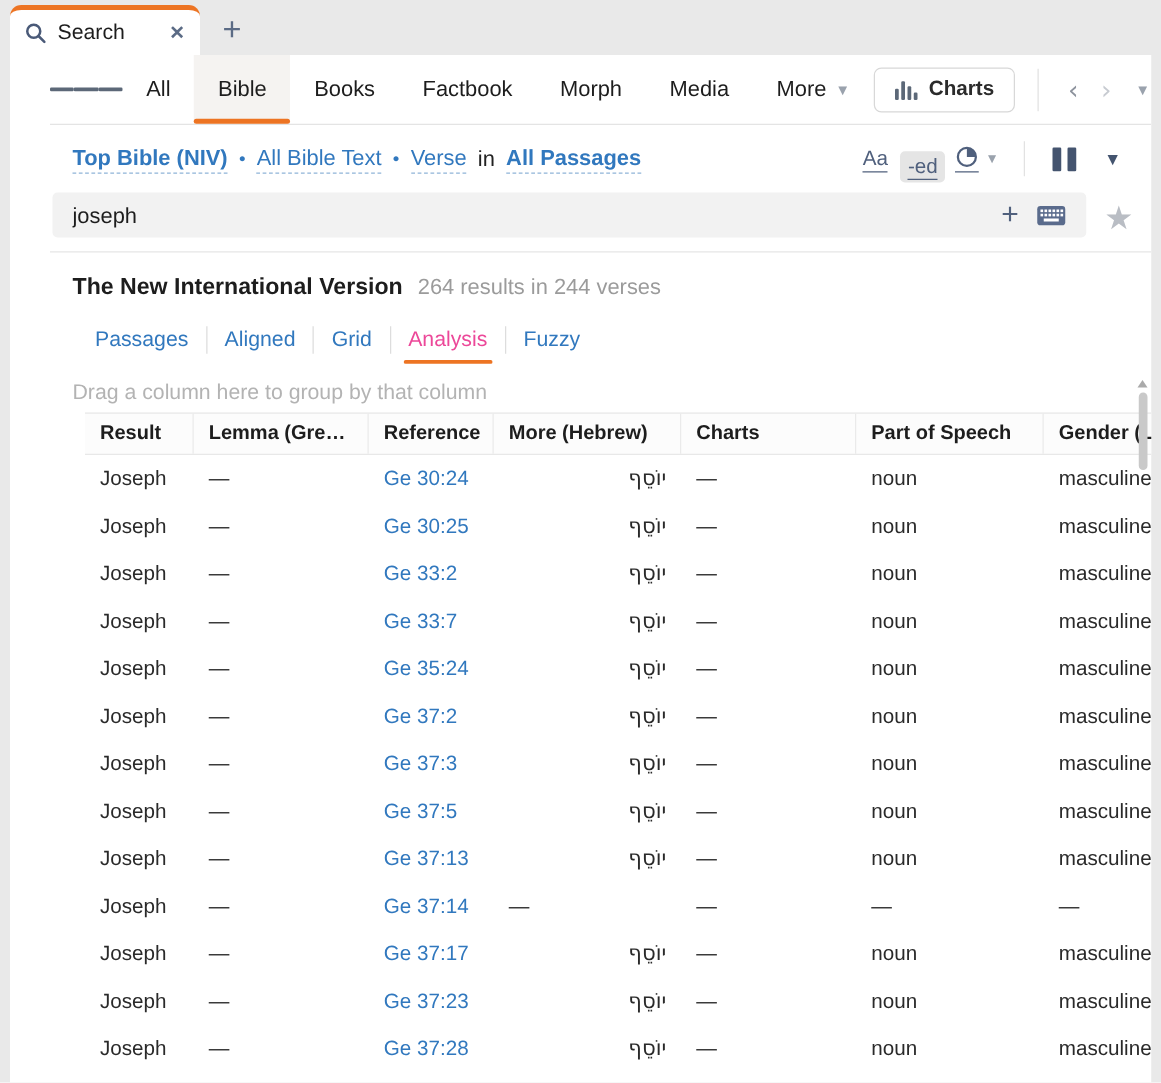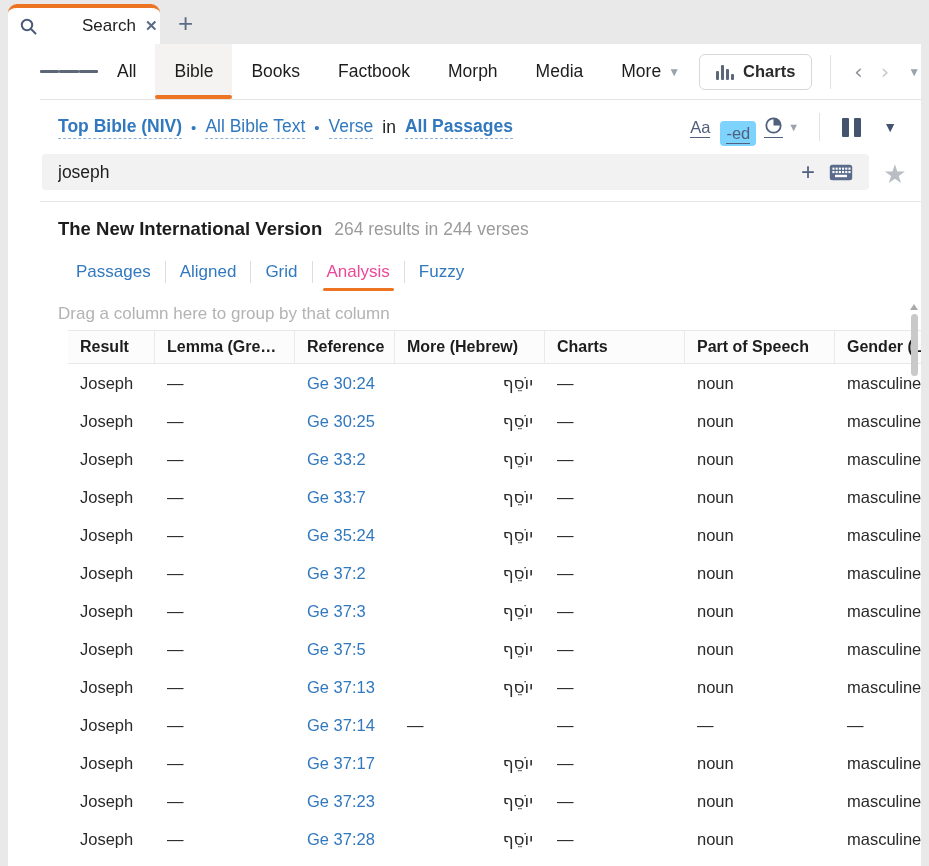--- a/index.html
+++ b/index.html
@@ -4,21 +4,21 @@
 <style>
   * { margin:0; padding:0; box-sizing:border-box; }
   html,body { width:929px; height:866px; overflow:hidden; }
   body { font-family:"Liberation Sans", sans-serif; background:#e9e9e9; color:#222; }
 
   
   .tabstrip { height:44px; background:#e9e9e9; display:flex; align-items:flex-end; padding-left:8px; }
   .doc-tab { height:40px; width:152px; background:#ffffff; border-top:4px solid #ed7423;
              border-radius:9px 9px 0 0; display:flex; align-items:center; gap:9px; padding:0 12px; }
   .doc-tab .maglass { flex:0 0 auto; }
-  .doc-tab-label { font-size:17px; color:#1d1d1d; flex:1;margin-left:36px; }
+  .doc-tab-label { font-size:17px; color:#1d1d1d; flex:1; }
   .tab-close { color:#5b6b85; font-size:15px; font-weight:bold; cursor:pointer; }
   .new-tab { margin-left:18px; margin-bottom:8px; color:#5b6b85; font-size:26px; font-weight:400; line-height:1; cursor:pointer; }
 
   
   .panel { position:relative; margin:0 8px; background:#fff; height:822px; overflow:hidden;padding-left:32px; }
 
   
   .navbar { height:56px; display:flex; align-items:stretch; border-bottom:1px solid #e4e4e4; }
   .hamburger { width:58px; display:flex; align-items:center; justify-content:center; cursor:pointer; }
   .hamburger span { display:block; width:24px; height:3px; background:#5c6878; border-radius:1px; margin:2.5px 0; }
@@ -45,21 +45,21 @@
   
   .toolbar { height:54px; display:flex; align-items:center; padding:0 12px 0 18px; }
   .crumbs { display:flex; align-items:center; gap:9px; font-size:17.5px; }
   .crumb { color:#3178be; border-bottom:1px dashed #8fb4d8; padding-bottom:1px; cursor:pointer; }
   .crumb.semibold { font-weight:700; }
   .crumb-dot { color:#3178be; font-size:15px; }
   .crumb-in { color:#222; }
   .toolbar-right { margin-left:auto; display:flex; align-items:center; gap:4px; }
   .tog { font-size:16.5px; color:#50607d; padding:3px 6px; border-radius:4px; cursor:pointer; }
   .tog .u { border-bottom:1.5px solid #50607d; padding-bottom:1px; }
-  .tog.on { background:#7dd3fc;margin-top:12px; }
+  .tog.on { background:#e5e5e5;margin-top:12px; }
   .vf-wrap { display:flex; align-items:center; gap:5px; padding:0 4px; cursor:pointer; }
   .vf-underline { border-bottom:1.5px solid #50607d; padding-bottom:2px; }
   .small-caret { color:#9aa2ad; font-size:11px; cursor:pointer; }
   .tb-vdivider { width:1px; height:28px; background:#e2e2e2; margin:0 12px; }
   .pause-icon { display:flex; gap:5px; padding:0 6px; cursor:pointer; }
   .pause-icon i { width:7px; height:19px; background:#44546f; border-radius:1px; }
   .big-caret { color:#44546f; font-size:14px; padding:0 12px; cursor:pointer; }
 
   
   .searchrow { height:48px; display:flex; align-items:flex-start; padding:0 0 0 2px; border-bottom:1px solid #e6e6e6; }

